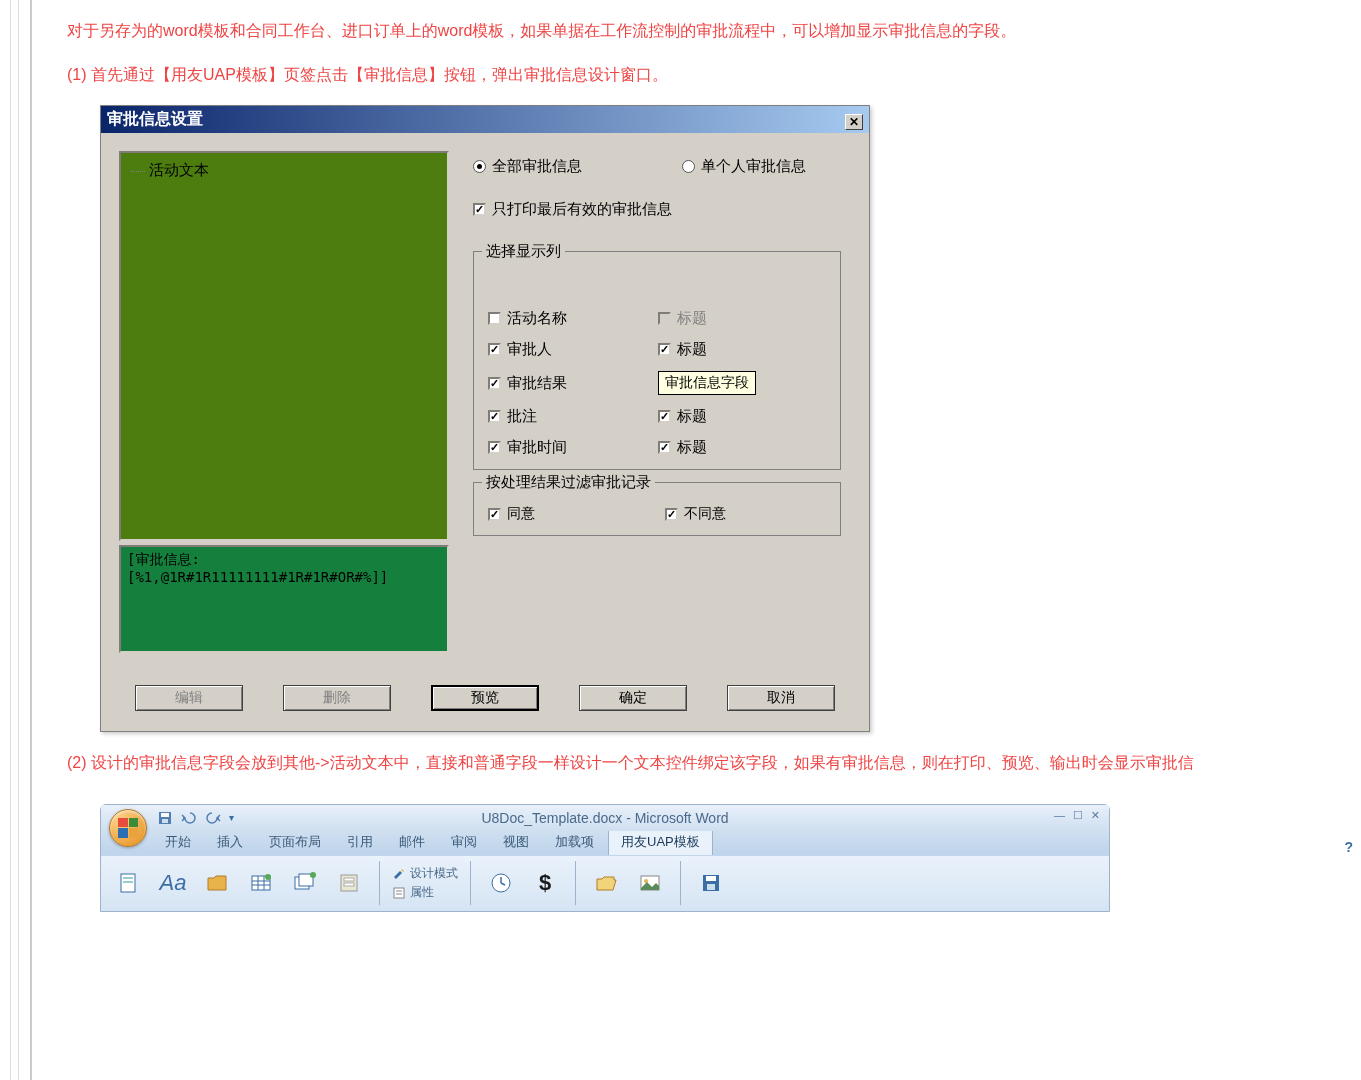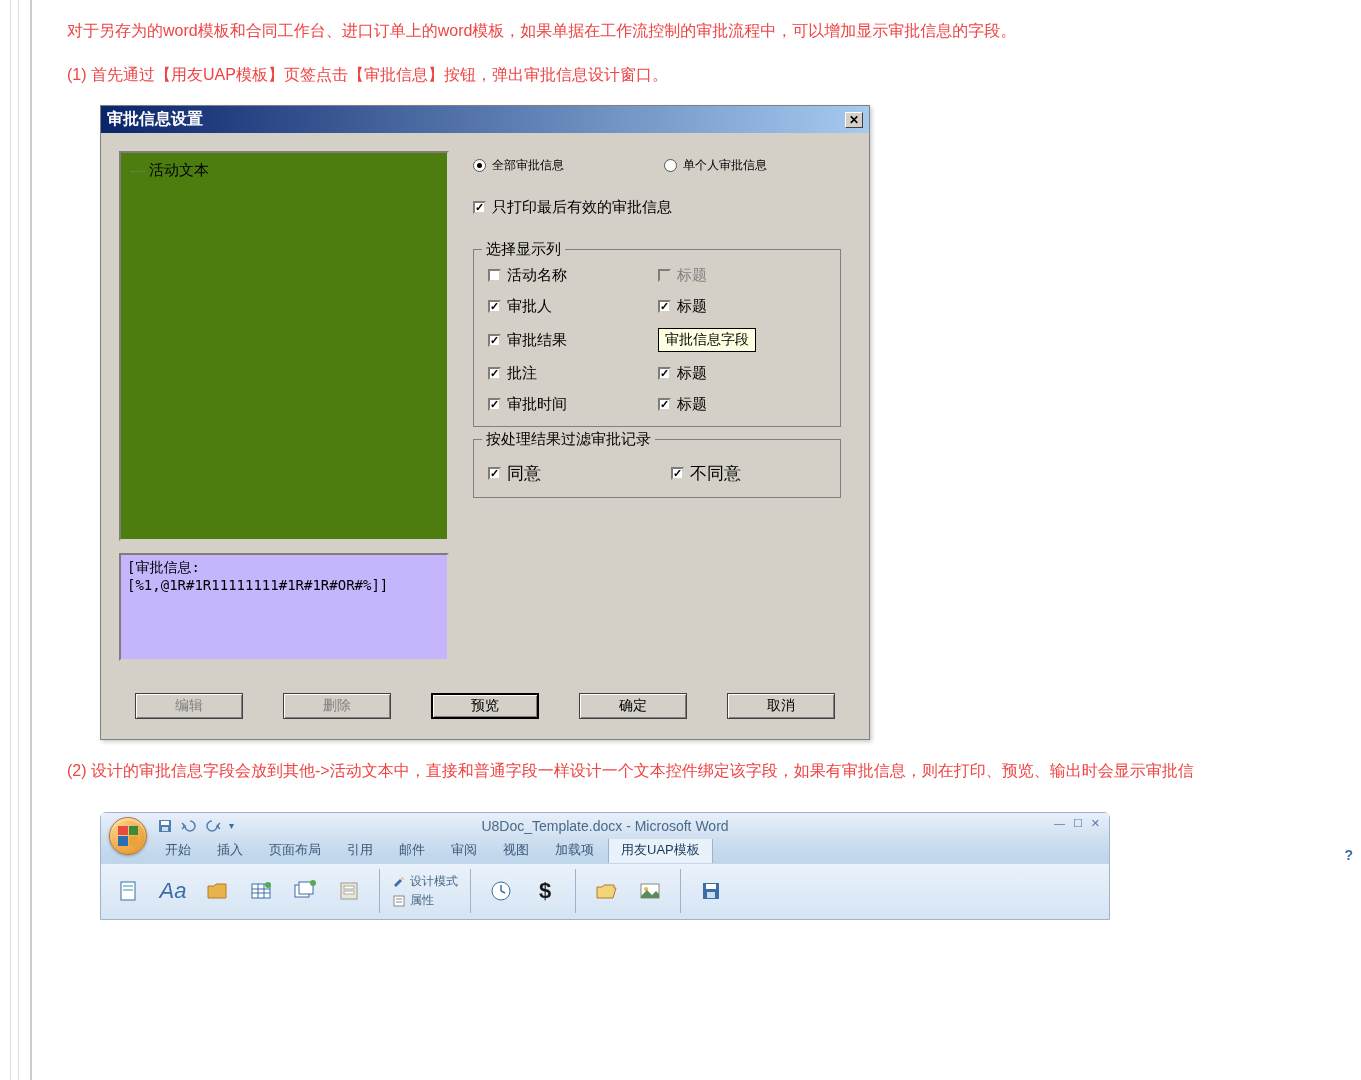--- a/index.html
+++ b/index.html
@@ -58,21 +58,21 @@
       box-shadow: 2px 2px 4px rgba(0,0,0,0.2);
     }
     .dialog-titlebar {
       background: linear-gradient(to right, #0a246a, #a6caf0);
       color: #fff;
       font-size: 16px;
       font-weight: bold;
       padding: 3px 6px;
       display: flex;
       justify-content: space-between;
-      align-items: center;
+      align-items: flex-end;
     }
     .close-btn {
       width: 18px; height: 16px;
       background: #d4d0c8;
       border: 1px solid #fff;
       border-right-color: #404040;
       border-bottom-color: #404040;
       color: #000;
       font-size: 12px;
       font-weight: bold;
@@ -102,37 +102,37 @@
       position: relative;
     }
     .tree-item::before {
       content: '';
       position: absolute;
       left: 0; top: 50%;
       width: 14px;
       border-top: 1px dotted #808080;
     }
     .code-box {
-      background: #c4b5fd;
+      background: #15803d;
       border: 2px inset #d4d0c8;
       height: 108px;
       padding: 4px 6px;
       font-family: SimSun, monospace;
       font-size: 14px;
-      margin-top: 12px;
+      margin-top: 4px;
     }
     .right-col {
       flex: 1;
       padding: 6px 10px;
     }
     .radio-row {
       display: flex;
       gap: 100px;
       margin-bottom: 24px;
-      font-size: 12px;
+      font-size: 15px;
     }
     .radio-item, .check-item {
       display: flex;
       align-items: center;
       gap: 6px;
       cursor: pointer;
     }
     .radio-dot {
       width: 13px; height: 13px;
       border: 1px solid #555;
@@ -176,35 +176,36 @@
       background: #d4d0c8;
       padding: 0 4px;
       font-size: 15px;
     }
     .check-grid {
       display: grid;
       grid-template-columns: 170px 1fr;
       row-gap: 12px;
       font-size: 15px;
       position: relative;
+      margin-top: 41px;
     }
     .tooltip {
       position: absolute;
       background: #ffffe1;
       border: 1px solid #000;
       padding: 2px 6px;
       font-size: 14px;
       left: 170px;
       top: 56px;
       z-index: 10;
     }
     .filter-grid {
       display: flex;
       gap: 130px;
-      font-size: 17px;
+      font-size: 14px;
       padding-top: 6px;
     }
     .button-row {
       display: flex;
       justify-content: center;
       gap: 40px;
       padding: 14px 0 20px;
     }
     .win-btn {
       width: 108px; height: 26px;

